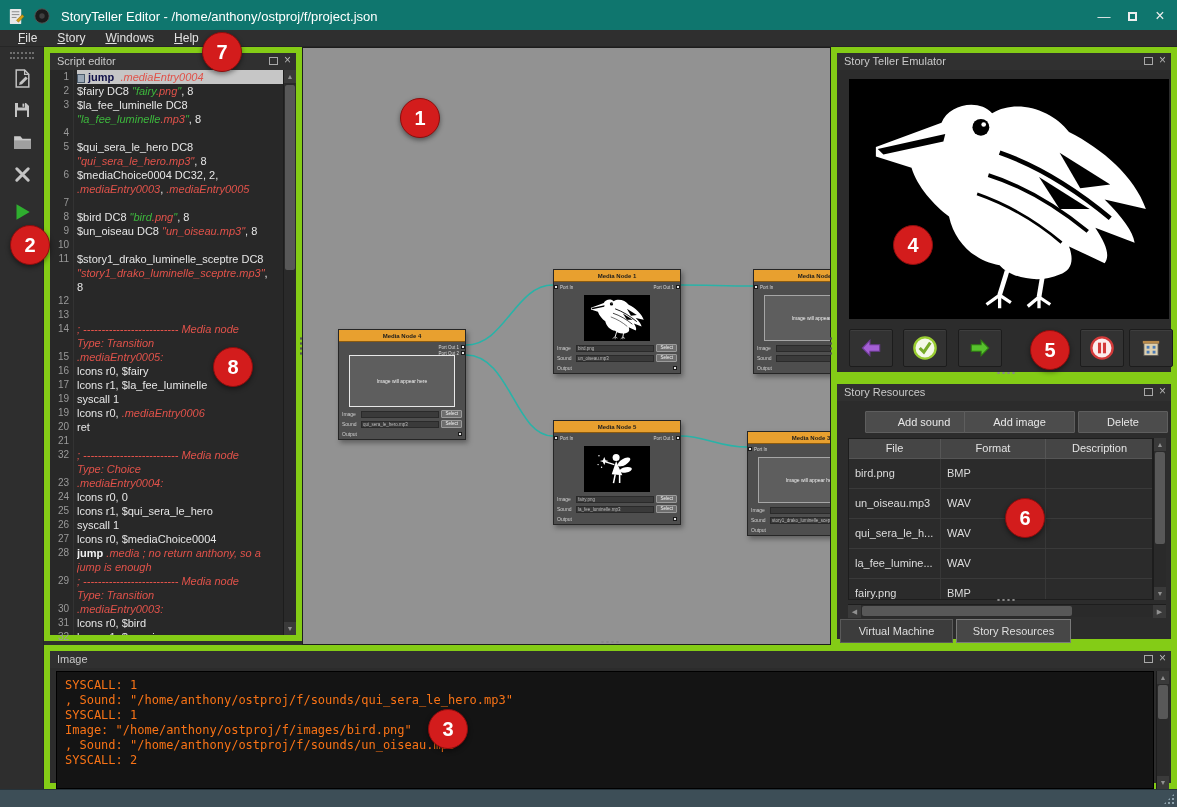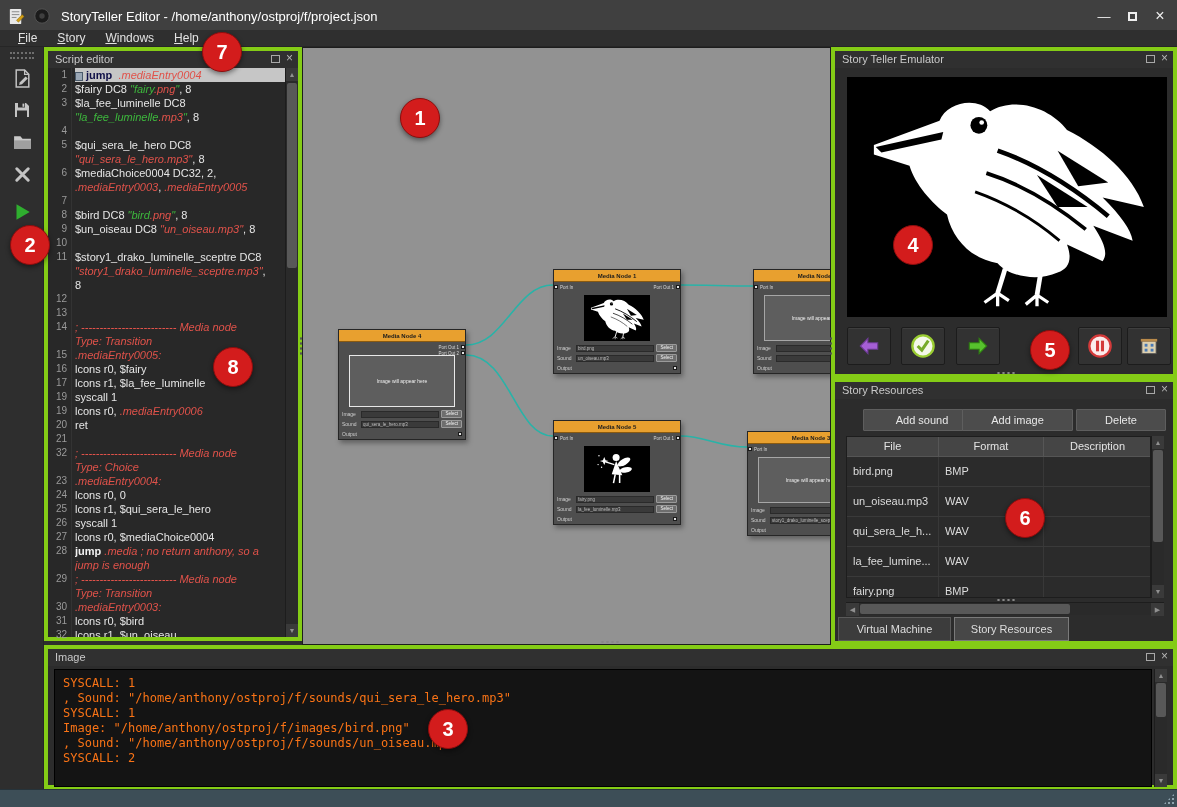--- a/index.html
+++ b/index.html
@@ -1,38 +1,38 @@
 <!DOCTYPE html>
 <html><head>
 <meta charset="utf-8">
 <style>
   *{margin:0;padding:0;box-sizing:border-box}
   html,body{width:1177px;height:807px;overflow:hidden}
   body{position:relative;background:#2e2e2e;font-family:"Liberation Sans",sans-serif;color:#ddd}
 
   
-  .titlebar{position:absolute;left:0;top:0;width:1177px;height:30px;background:#404040;display:flex;align-items:center;padding:16px 4px;border-bottom:1px solid #26333a}
+  .titlebar{position:absolute;left:0;top:0;width:1177px;height:30px;background:#0f766e;display:flex;align-items:center;padding:16px 4px;border-bottom:1px solid #26333a}
   .titlebar .appicons{display:flex;gap:7px;align-items:center;margin-left:3px}
   .titlebar .ttl{color:#fff;font-size:13px;margin-left:10px;white-space:nowrap}
   .wincontrols{margin-left:auto;display:flex;gap:2px}
   .winbtn{width:26px;height:22px;display:flex;align-items:center;justify-content:center;color:#eee;font-size:13px;cursor:default}
   .maxbox{width:9px;height:9px;border:2px solid #eee}
 
   
   .menubar{position:absolute;left:0;top:30px;width:1177px;height:17px;background:#2f2f2f;display:flex;align-items:center;padding-left:8px;border-bottom:1px solid #262626}
   .menubar .item{display:inline-block;padding:1px 10px;font-size:12px;color:#e2e2e2}
   .menubar .item::first-letter{text-decoration:underline}
 
   
   .ltoolbar{position:absolute;left:0;top:47px;width:44px;height:742px;background:#2e2e2e;border-right:1px solid #262626}
   .tgrip{position:absolute;left:10px;top:5px;width:24px;height:7px;border-top:2px dotted #6e6e6e;border-bottom:2px dotted #6e6e6e}
   .tbtn{position:absolute;left:4px;width:36px;height:30px;display:flex;align-items:center;justify-content:center}
 
   
-  .panel{position:absolute;background:#2c2c2c;border:4px solid #84cc16}
+  .panel{position:absolute;background:#2c2c2c;border:6px solid #84cc16}
   .phead{position:absolute;left:0;top:0;right:0;height:17px;background:#303030}
   .ptitle{position:absolute;left:7px;top:2px;font-size:11px;color:#c9c9c9}
   .pico{position:absolute;right:5px;top:3px;display:flex;gap:6px;align-items:center}
   .float-ic{width:9px;height:8px;border:1px solid #a8a8a8;display:inline-block}
   .close-ic{color:#b5b5b5;font-size:12px;line-height:9px}
 
   
   .script-panel{left:44px;top:47px;width:258px;height:594px}
   .script-body{position:absolute;left:0;top:17px;right:0;bottom:0;background:#282828;display:flex}
   .gutter{width:24px;background:#282828;border-right:1px solid #333;text-align:right;padding-right:4px;font-size:10px;color:#9a9a9a}

